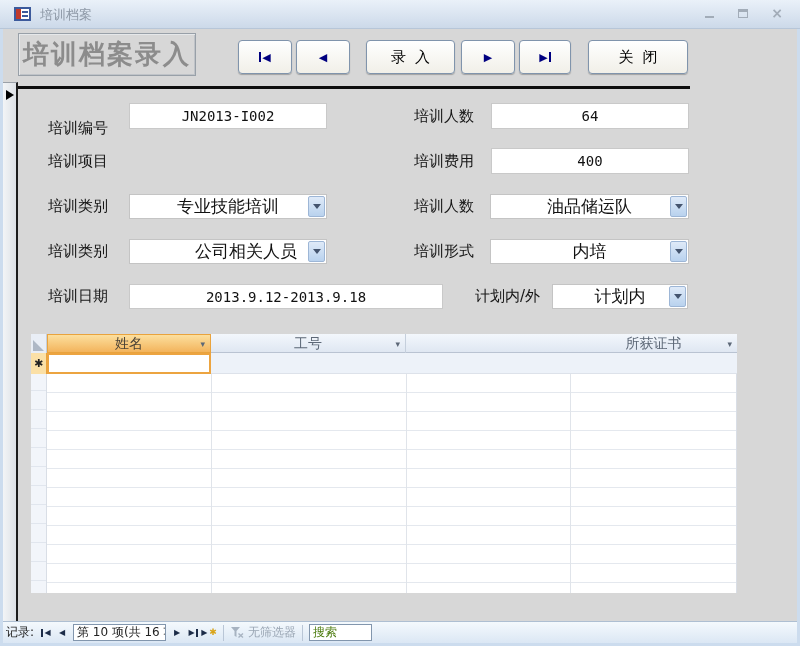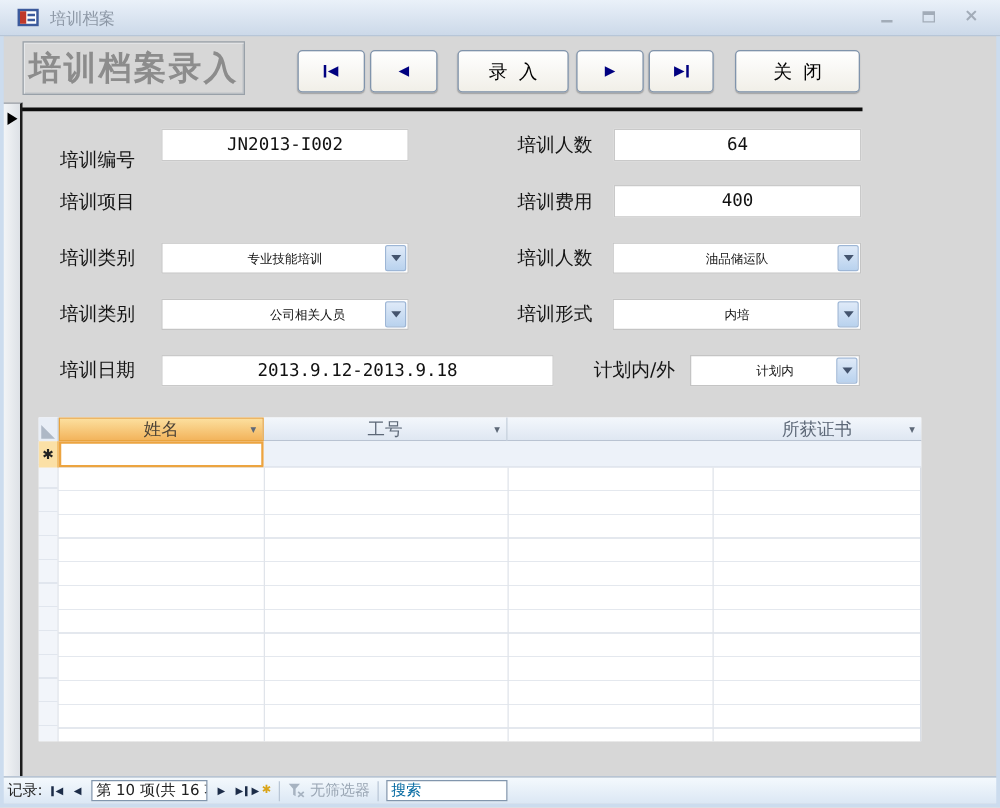--- a/index.html
+++ b/index.html
@@ -52,21 +52,21 @@
   .rec-marker { position:absolute; left:4px; top:7px; width:0; height:0;
     border-left:8px solid #000; border-top:5px solid transparent; border-bottom:5px solid transparent; }
 
   
   .f-label { position:absolute; font-size:15px; color:#141414; display:flex; align-items:center; height:26px; }
   .f-input { position:absolute; height:26px; background:#fff; border:1px solid #c9c9c9;
     display:flex; align-items:center; justify-content:center;
     font-family:"DejaVu Sans Mono","DejaVu Sans",monospace; font-size:14px; color:#111; }
   .combo { position:absolute; height:25px; background:#fff; border:1px solid #c4c4c4;
     display:flex; align-items:center; justify-content:center;
-    font-family:"DejaVu Sans Mono","DejaVu Sans",monospace; font-size:10px; color:#111; }
+    font-family:"DejaVu Sans Mono","DejaVu Sans",monospace; font-size:17px; color:#111; }
   .combo-btn { position:absolute; right:1px; top:1px; bottom:1px; width:17px;
     background:linear-gradient(#dfeaf8,#b9d2ee); border:1px solid #9db6d6; border-radius:2px;
     display:flex; align-items:center; justify-content:center; cursor:pointer; }
   .chev { width:0; height:0; border:4px solid transparent; border-top:5px solid #44546e; margin-top:4px; }
 
   
   .datasheet { position:absolute; left:31px; top:334px; width:706px; height:259px; background:#fff; }
   .ds-header { position:absolute; left:0; top:0; width:706px; height:19px;
     background:linear-gradient(#f3f7fc,#dfe7f2); border-bottom:1px solid #b9c3d2; display:flex; }
   .ds-corner { width:16px; height:19px; background:#e9eef6; border-right:1px solid #c5cfdc; position:relative; }
@@ -99,22 +99,22 @@
   .sb-label { margin-left:6px; margin-right:4px; }
   .sb-btn { display:flex; align-items:center; justify-content:center; gap:1px;
     width:16px; height:16px; cursor:pointer; }
   .sb-tri { color:#1c2c48; font-size:8px; line-height:1; }
   .sb-bar { width:2px; height:8px; background:#1c2c48; }
   .sb-star { color:#d9a418; font-size:9px; line-height:1; margin-left:1px; }
   .sb-recbox { width:93px; height:17px; background:#fff; border:1px solid #8296ad; margin:0 3px;
     padding-left:3px; display:flex; align-items:center; white-space:nowrap; overflow:hidden; }
   .sb-sep { width:1px; height:16px; background:#b9c6d6; margin:0 6px; }
   .sb-nofilter { display:flex; align-items:center; gap:4px; color:#9aa6b4; cursor:default;text-align:right; }
-  .sb-search { width:97px; height:17px; background:#fff; border:1px solid #8296ad;
-    padding-left:3px; display:flex; align-items:center; color:#0369a1; cursor:text; }
+  .sb-search { width:63px; height:17px; background:#fff; border:1px solid #8296ad;
+    padding-left:3px; display:flex; align-items:center; color:#4d7c0f; cursor:text; }
 </style>
 </head>
 <body>
 
 <div class="window">
 
   <div class="titlebar">
     <div class="app-icon"></div>
     <div class="title-text">培训档案</div>
     <div class="win-controls">

